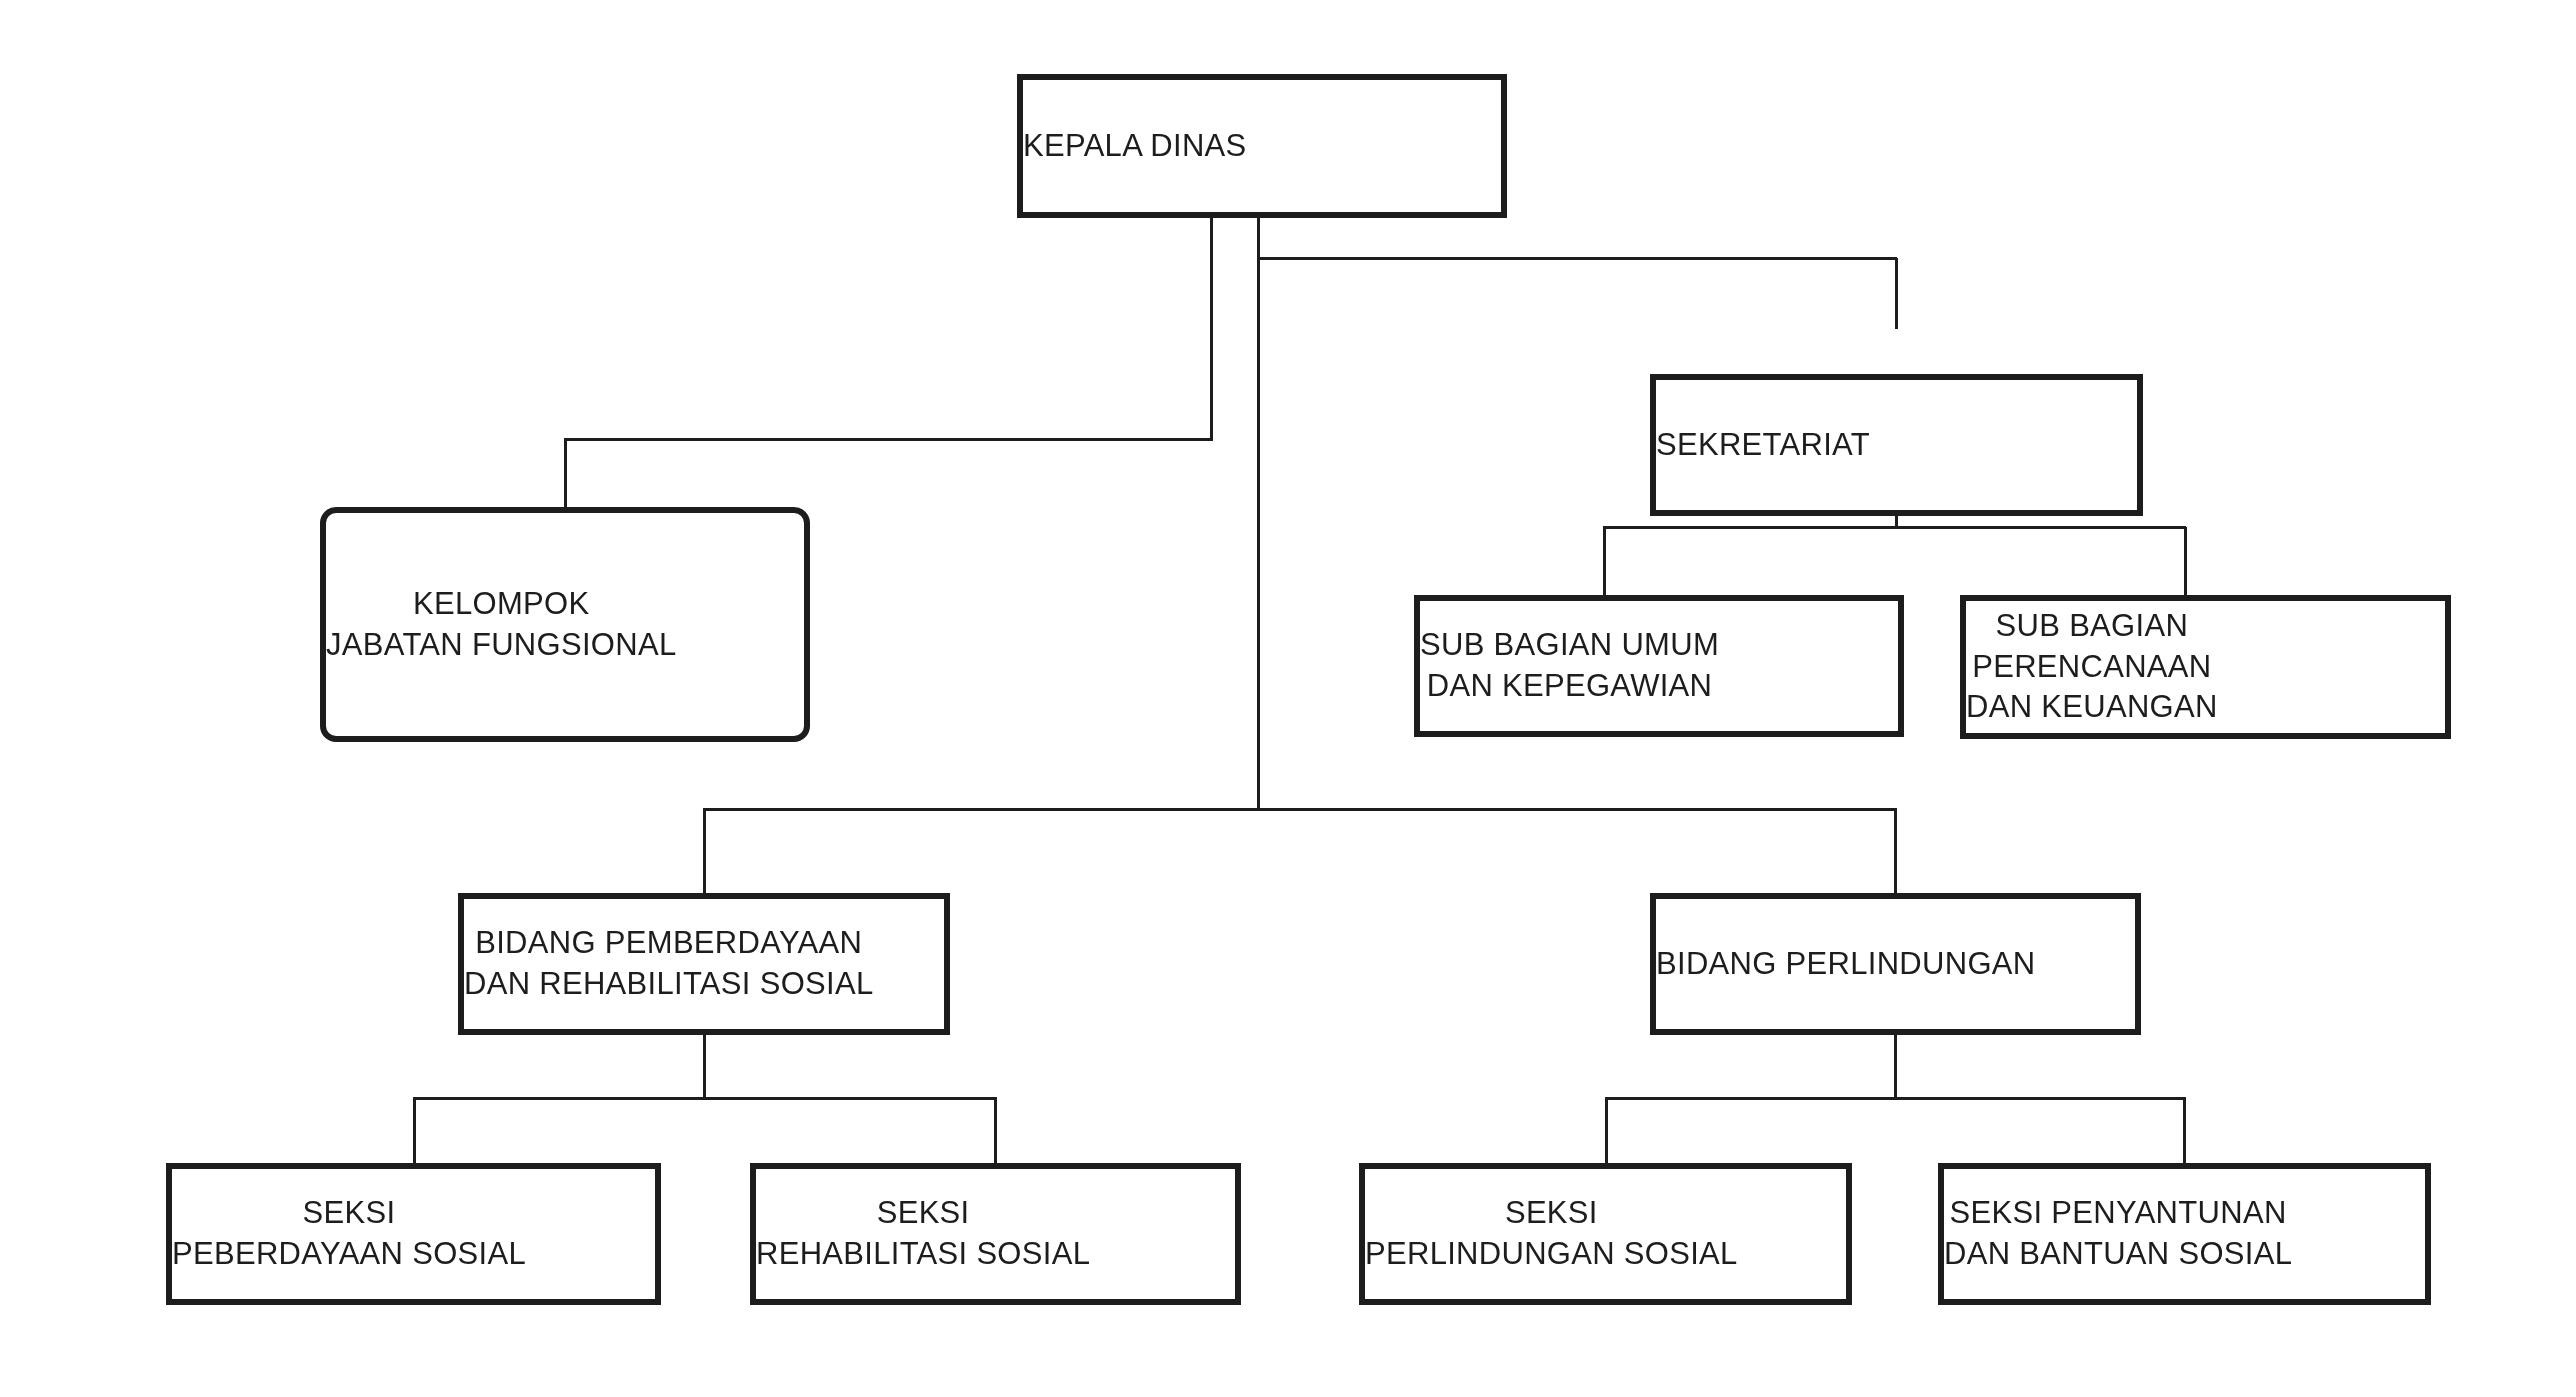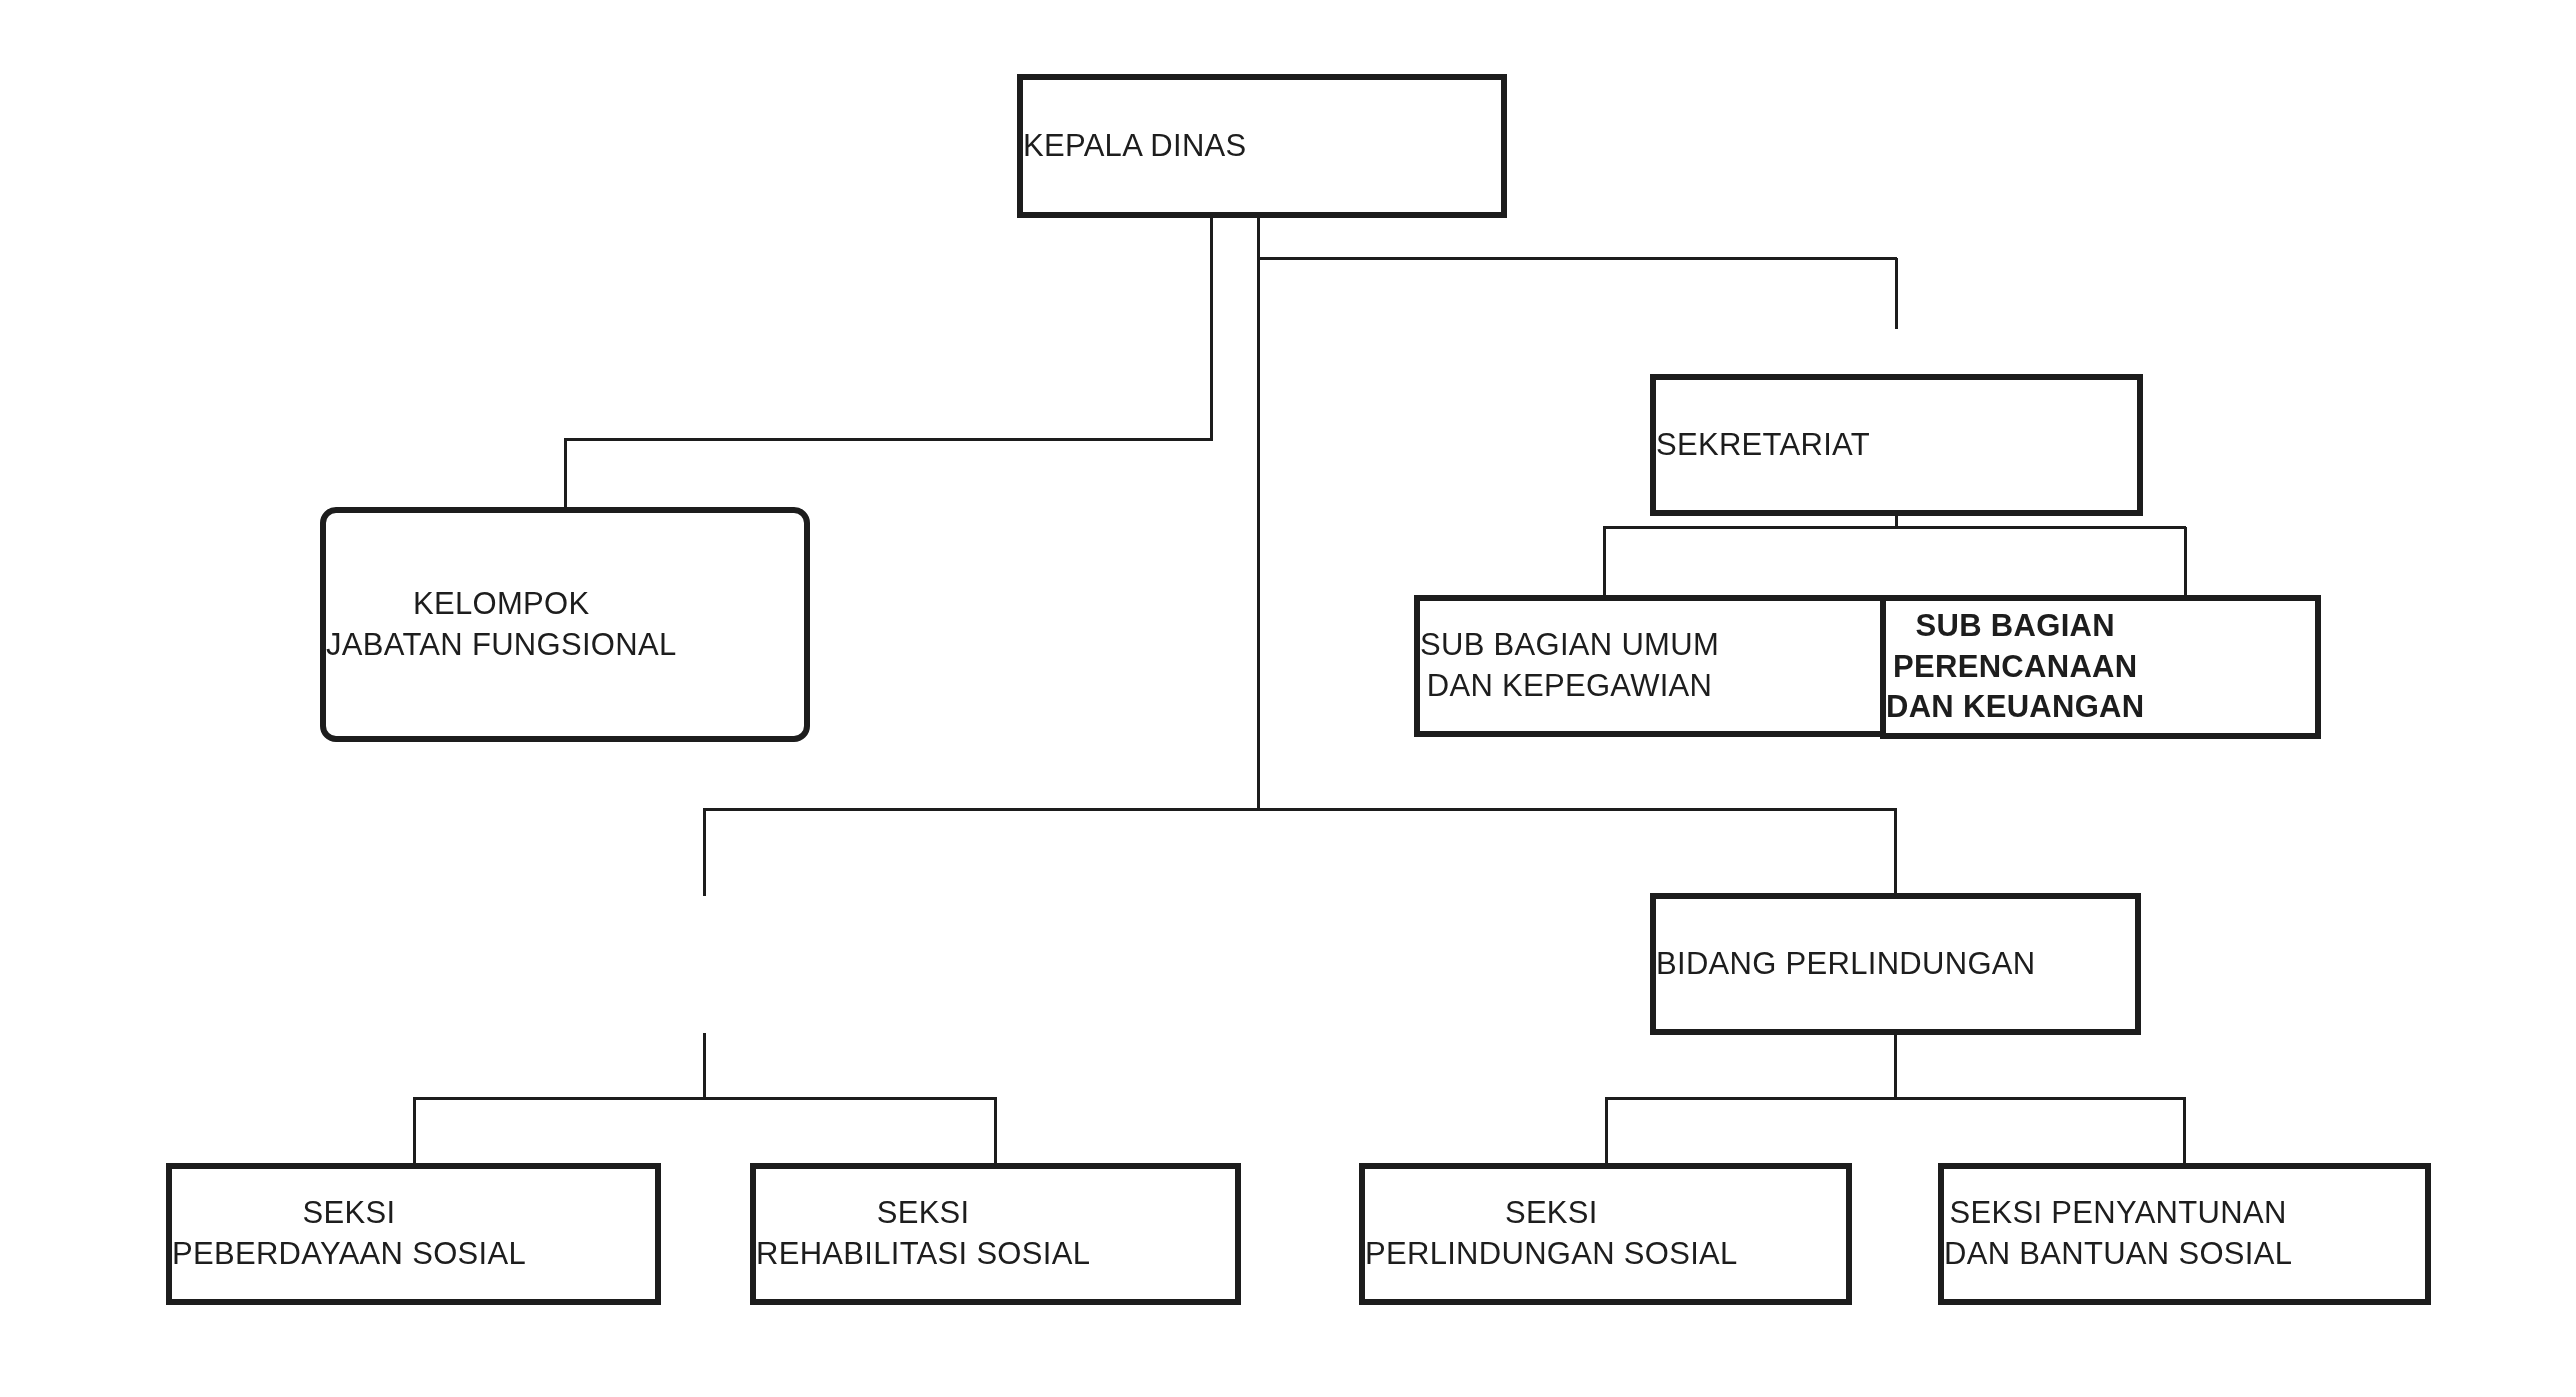--- a/index.html
+++ b/index.html
@@ -77,25 +77,31 @@
         <div>KELOMPOK</div>
         <div>JABATAN FUNGSIONAL</div>
       </div>
     </div>
     <div class="node" style="left: 1414px; top: 595px; width: 490px; height: 142px; border-color: rgb(29, 29, 29);">
       <div class="label">
         <div>SUB BAGIAN UMUM</div>
         <div>DAN KEPEGAWIAN</div>
       </div>
     </div>
-    <div class="node" style="left: 1880px; top: 595px; width: 441px; height: 144px; border-color: rgb(29, 29, 29); font-weight: bold;">
+    <div class="node" style="left: 1960px; top: 595px; width: 491px; height: 144px; border-color: rgb(29, 29, 29);">
       <div class="label">
         <div>SUB BAGIAN</div>
         <div>PERENCANAAN</div>
         <div>DAN KEUANGAN</div>
+      </div>
+    </div>
+    <div class="node" style="left: 458px; top: 893px; width: 492px; height: 142px; border-color: rgb(29, 29, 29);">
+      <div class="label">
+        <div>BIDANG PEMBERDAYAAN</div>
+        <div>DAN REHABILITASI SOSIAL</div>
       </div>
     </div>
     <div class="node" style="left: 1650px; top: 893px; width: 491px; height: 142px; border-color: rgb(29, 29, 29);">
       <div class="label">
         <div>BIDANG PERLINDUNGAN</div>
       </div>
     </div>
     <div class="node" style="left: 166px; top: 1163px; width: 495px; height: 142px; border-color: rgb(29, 29, 29);">
       <div class="label">
         <div>SEKSI</div>

